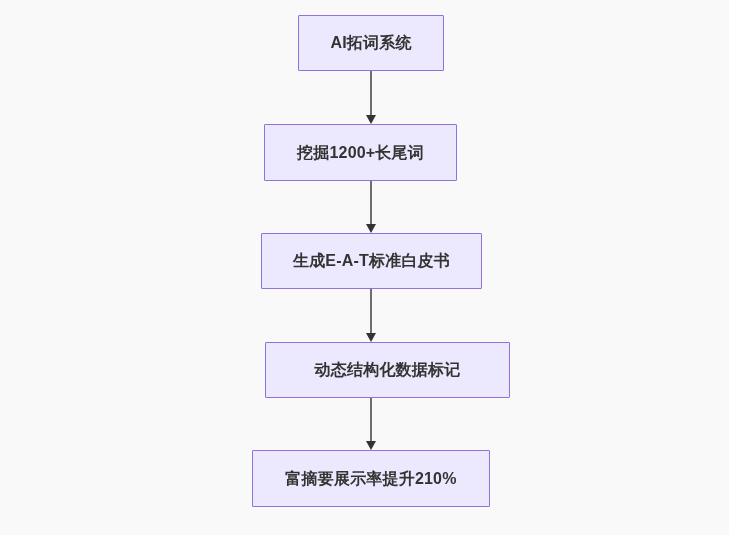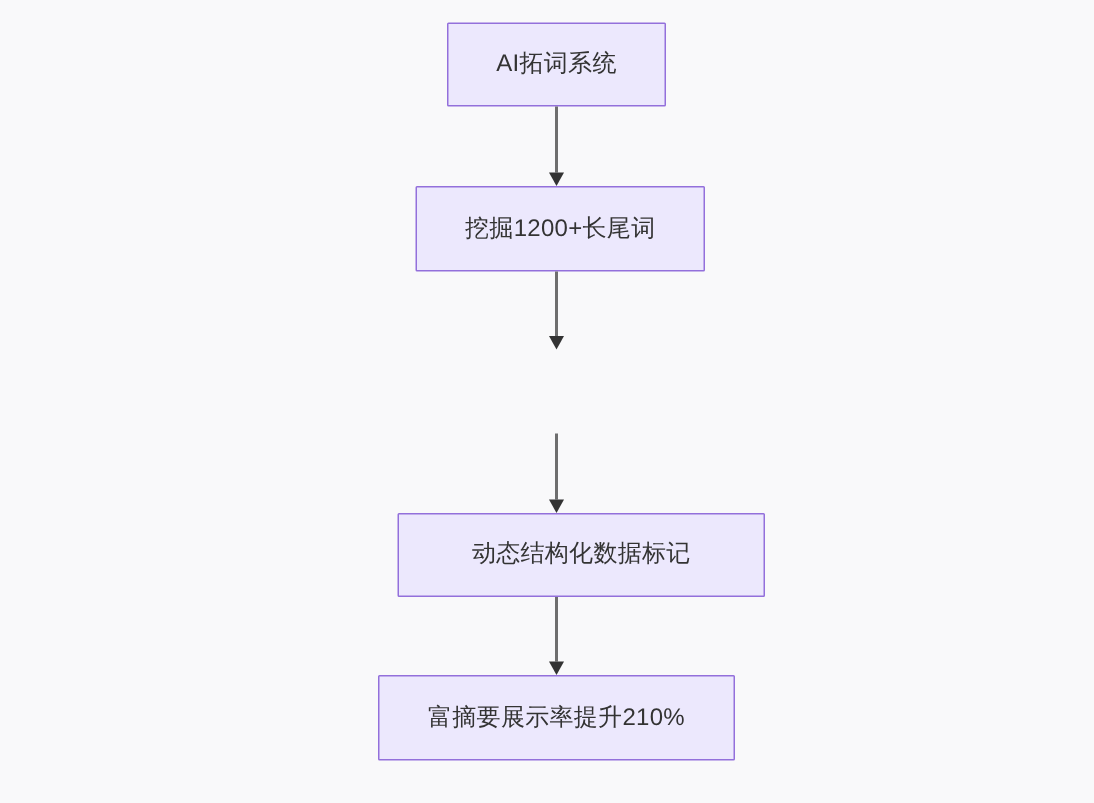--- a/index.html
+++ b/index.html
@@ -30,20 +30,21 @@
     justify-content: center;
     color: #333333;
     font-size: 16px;
     line-height: 1.2;
     letter-spacing: 0.2px;
     white-space: nowrap;
   }
   .node-label {
     display: block;
     padding: 0 8px;
+    font-weight: bold;
   }
   .edge {
     position: absolute;
     width: 0;
   }
   .edge-line {
     position: absolute;
     left: 0;
     top: 0;
     width: 2px;
@@ -56,21 +57,21 @@
     width: 0;
     height: 0;
     border-left: 5px solid transparent;
     border-right: 5px solid transparent;
     border-top: 9px solid #333333;
     transform: translateX(-5px);
   }
 
   
   #node-0 { left: 298px; top: 15px;  width: 146px; height: 56px; }
-  #node-1 { left: 277px; top: 124px; width: 193px; height: 57px; }
+  #node-1 { left: 264px; top: 124px; width: 193px; height: 57px; }
   #node-2 { left: 261px; top: 233px; width: 221px; height: 56px; }
   #node-3 { left: 265px; top: 342px; width: 245px; height: 56px; }
   #node-4 { left: 252px; top: 450px; width: 238px; height: 57px; text-align: right; }
 
   
   #edge-0 { left: 371px; top: 71px;  height: 53px; }
   #edge-1 { left: 371px; top: 181px; height: 52px; }
   #edge-2 { left: 371px; top: 289px; height: 53px; }
   #edge-3 { left: 371px; top: 398px; height: 52px; }
   #edge-0 .edge-line { height: 44px; }
@@ -98,20 +99,23 @@
 
   <div class="node" id="node-1">
     <span class="node-label">挖掘1200+长尾词</span>
   </div>
 
   <div class="edge" id="edge-1">
     <div class="edge-line"></div>
     <div class="edge-head"></div>
   </div>
 
+  <div class="node" id="node-2">
+    <span class="node-label">生成E-A-T标准白皮书</span>
+  </div>
 
   <div class="edge" id="edge-2">
     <div class="edge-line"></div>
     <div class="edge-head"></div>
   </div>
 
   <div class="node" id="node-3">
     <span class="node-label">动态结构化数据标记</span>
   </div>
 

